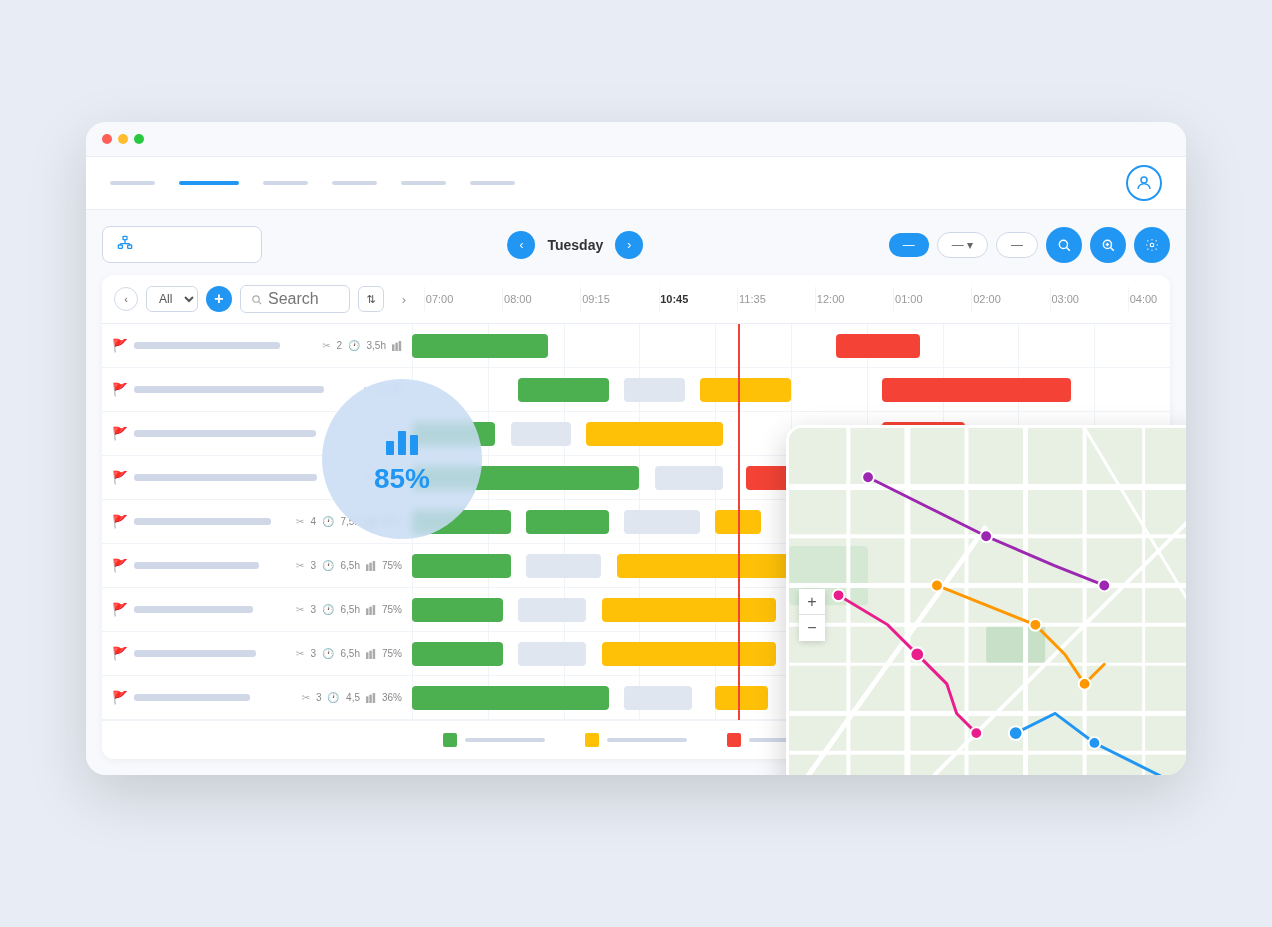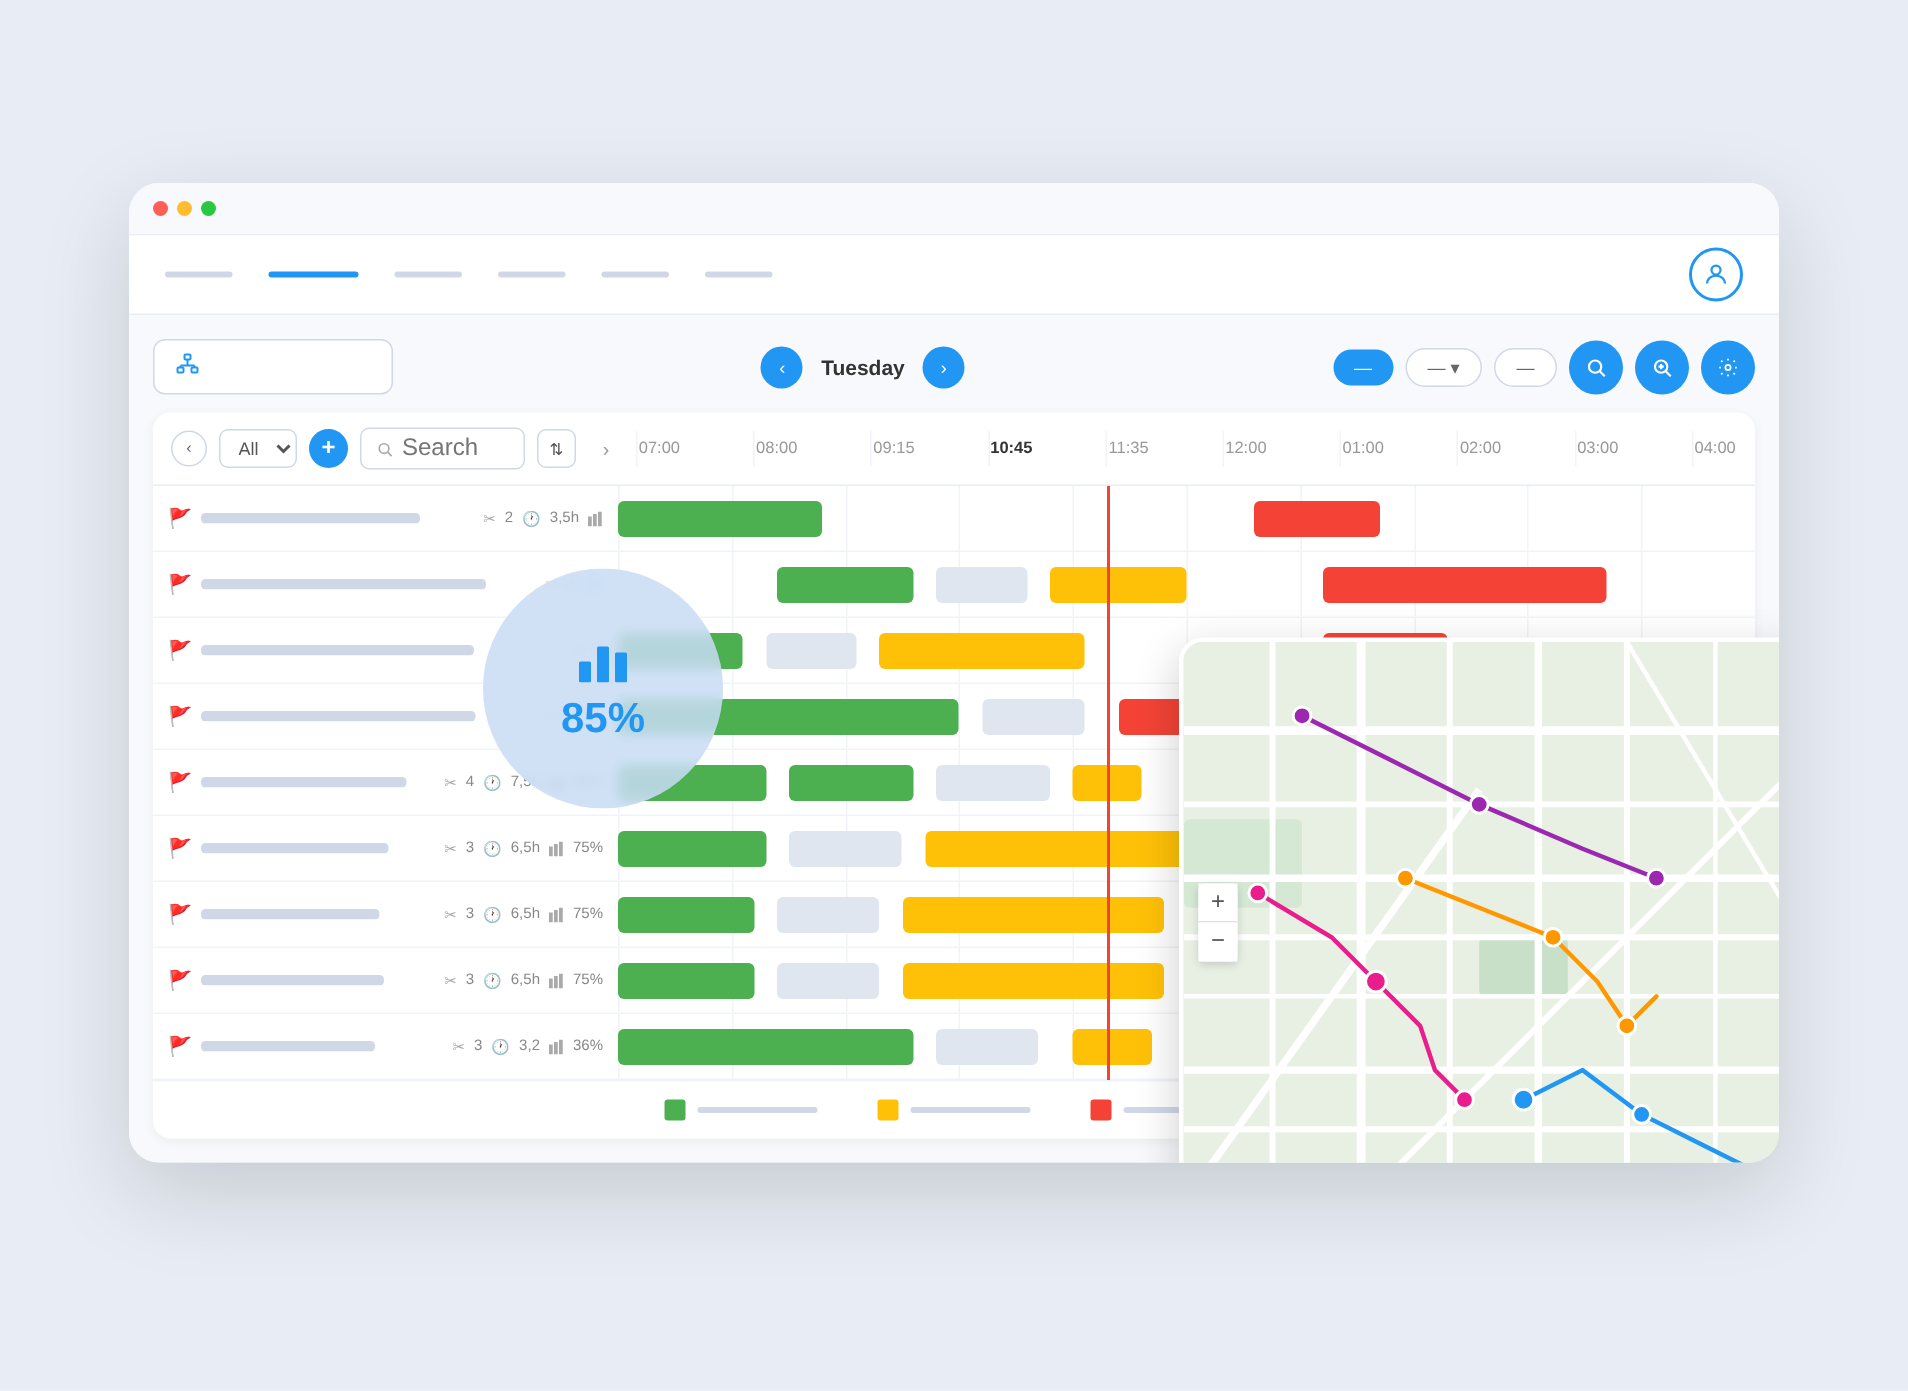--- a/index.html
+++ b/index.html
@@ -853,21 +853,21 @@
           <div class="schedule-row">
             <div class="row-info">
               <span class="flag-icon flag-blue">🚩</span>
               <div class="row-name-block">
                 <div class="row-name-bar" style="width:72%"></div>
               </div>
               <div class="row-meta">
                 <span class="meta-icon">✂</span>
                   <span>3</span>
                 <span class="meta-icon">🕐</span>
-                  <span>3,2</span>
+                  <span>4,5</span>
                 <svg width="10" height="10" viewBox="0 0 12 12" fill="none">
                   <rect x="0" y="4" width="3" height="8" fill="#aaa"></rect>
                   <rect x="4" y="2" width="3" height="10" fill="#aaa"></rect>
                   <rect x="8" y="0" width="3" height="12" fill="#aaa"></rect>
                 </svg>
                 <span>36%</span>
               </div>
             </div>
             <div class="row-gantt">
               <div class="gantt-track">

